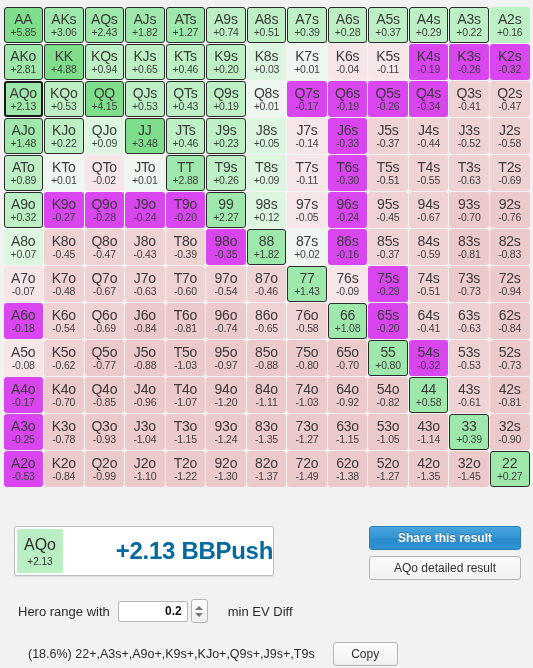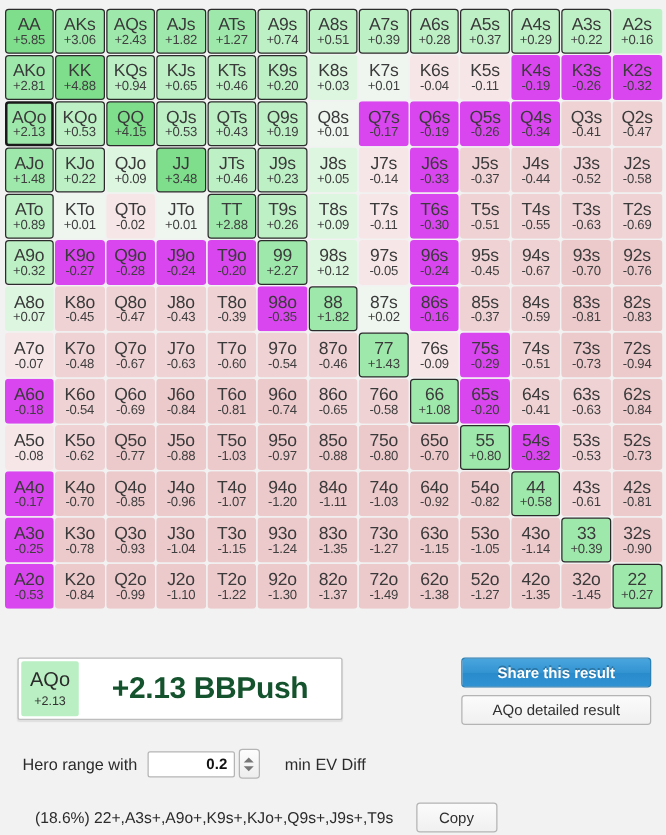--- a/index.html
+++ b/index.html
@@ -104,24 +104,24 @@
     display: flex;
     flex-direction: column;
     align-items: center;
     justify-content: center;
     flex: 0 0 auto;
   }
   #result-chip .hand { font-size: 16px; color: #2b2b2b; }
   #result-chip .ev { font-size: 10px; color: #333; margin-top: 2px; }
   #result-text {
     flex: 1;
-    text-align: center;
+    text-align: right;
     font-size: 24px;
     font-weight: bold;
-    color: #14532d;
+    color: #0369a1;
     letter-spacing: -0.3px;
   }
   #share-btn {
     position: absolute;
     right: 12px;
     top: 4px;
     width: 150px;
     height: 22px;
     border: 1px solid #2a7fb5;
     border-radius: 3px;

